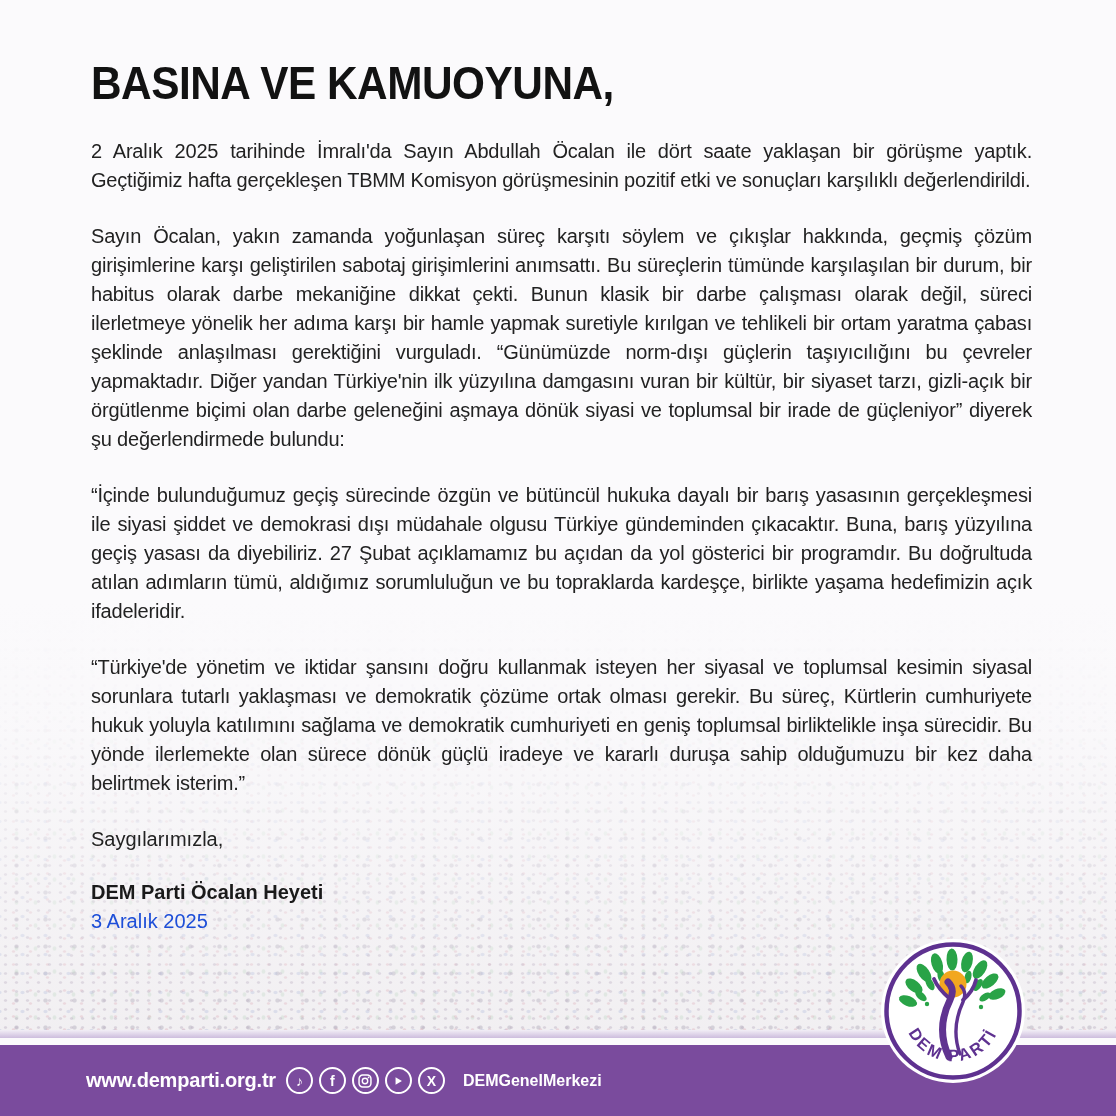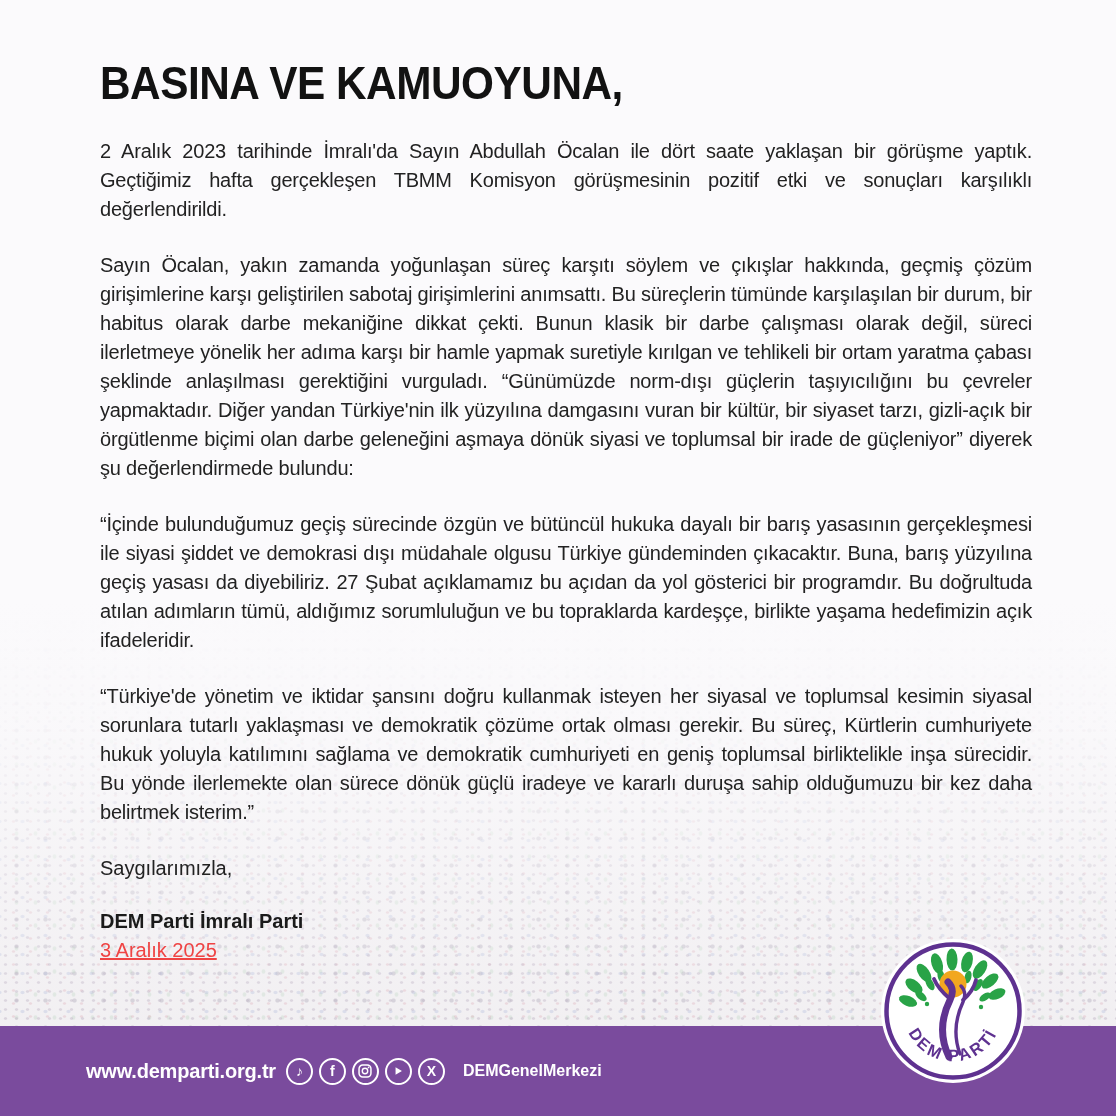--- a/index.html
+++ b/index.html
@@ -29,39 +29,39 @@
     content:"";position:absolute;inset:0;
     background:linear-gradient(to bottom,
       #fbfafc 0%, rgba(251,250,252,0.92) 28%,
       rgba(251,250,252,0.62) 70%, rgba(251,250,252,0.42) 100%);
   }
   .pre-footer-strip{
     position:absolute;left:0;right:0;bottom:78px;height:8px;
     background:linear-gradient(#f2eef6,#cdbddd);
   }
   .content{
-    position:absolute;left:100px;right:84px;top:0;
+    position:absolute;left:91px;right:84px;top:0;
     color:#1e1e1e;
   }
   h1.doc-title{
     margin:58px 0 30px 0;
     font-size:47px;line-height:1.05;font-weight:700;color:#121212;
     letter-spacing:-0.5px;white-space:nowrap;
     transform:scaleX(0.9);transform-origin:left center;
   }
   p.para{
     margin:0 0 27px 0;
     font-size:20px;line-height:29px;letter-spacing:-0.2px;
     text-align:justify;color:#222;
   }
   p.closing{margin:16px 0 24px 0;font-size:20px;line-height:29px;color:#222;}
   p.sig-name{margin:0;font-size:20px;line-height:29px;font-weight:700;color:#1a1a1a;}
-  p.sig-date{margin:0;font-size:20px;line-height:29px;color:#ef4444;text-decoration:underline;}
+  p.sig-date{margin:0;font-size:20px;line-height:29px;color:#1d4ed8;}
   .footer-bar{
-    position:absolute;left:0;right:0;bottom:0;height:90px;
+    position:absolute;left:0;right:0;bottom:0;height:71px;
     background:#7a4b9d;
     display:flex;align-items:center;
     padding-left:86px;box-sizing:border-box;
     color:#fff;
   }
   .footer-text{font-size:20px;font-weight:700;letter-spacing:-0.2px;white-space:nowrap;}
   .footer-text + .footer-text{margin-left:9px;}
   .social-icons{display:flex;align-items:center;gap:6px;margin-left:10px;}
   .icon-circle{
     width:27px;height:27px;border:2px solid #fff;border-radius:50%;
@@ -76,26 +76,26 @@
 </style>
 </head>
 <body>
 
 <div class="page">
 
   <div class="crowd"></div>
 
   <div class="content">
     <h1 class="doc-title">BASINA VE KAMUOYUNA,</h1>
-    <p class="para">2 Aralık 2023 tarihinde İmralı'da Sayın Abdullah Öcalan ile dört saate yaklaşan bir görüşme yaptık. Geçtiğimiz hafta gerçekleşen TBMM Komisyon görüşmesinin pozitif etki ve sonuçları karşılıklı değerlendirildi.</p>
+    <p class="para">2 Aralık 2025 tarihinde İmralı'da Sayın Abdullah Öcalan ile dört saate yaklaşan bir görüşme yaptık. Geçtiğimiz hafta gerçekleşen TBMM Komisyon görüşmesinin pozitif etki ve sonuçları karşılıklı değerlendirildi.</p>
     <p class="para">Sayın Öcalan, yakın zamanda yoğunlaşan süreç karşıtı söylem ve çıkışlar hakkında, geçmiş çözüm girişimlerine karşı geliştirilen sabotaj girişimlerini anımsattı. Bu süreçlerin tümünde karşılaşılan bir durum, bir habitus olarak darbe mekaniğine dikkat çekti. Bunun klasik bir darbe çalışması olarak değil, süreci ilerletmeye yönelik her adıma karşı bir hamle yapmak suretiyle kırılgan ve tehlikeli bir ortam yaratma çabası şeklinde anlaşılması gerektiğini vurguladı. “Günümüzde norm-dışı güçlerin taşıyıcılığını bu çevreler yapmaktadır. Diğer yandan Türkiye'nin ilk yüzyılına damgasını vuran bir kültür, bir siyaset tarzı, gizli-açık bir örgütlenme biçimi olan darbe geleneğini aşmaya dönük siyasi ve toplumsal bir irade de güçleniyor” diyerek şu değerlendirmede bulundu:</p>
     <p class="para">“İçinde bulunduğumuz geçiş sürecinde özgün ve bütüncül hukuka dayalı bir barış yasasının gerçekleşmesi ile siyasi şiddet ve demokrasi dışı müdahale olgusu Türkiye gündeminden çıkacaktır. Buna, barış yüzyılına geçiş yasası da diyebiliriz. 27 Şubat açıklamamız bu açıdan da yol gösterici bir programdır. Bu doğrultuda atılan adımların tümü, aldığımız sorumluluğun ve bu topraklarda kardeşçe, birlikte yaşama hedefimizin açık ifadeleridir.</p>
     <p class="para">“Türkiye'de yönetim ve iktidar şansını doğru kullanmak isteyen her siyasal ve toplumsal kesimin siyasal sorunlara tutarlı yaklaşması ve demokratik çözüme ortak olması gerekir. Bu süreç, Kürtlerin cumhuriyete hukuk yoluyla katılımını sağlama ve demokratik cumhuriyeti en geniş toplumsal birliktelikle inşa sürecidir. Bu yönde ilerlemekte olan sürece dönük güçlü iradeye ve kararlı duruşa sahip olduğumuzu bir kez daha belirtmek isterim.”</p>
     <p class="closing">Saygılarımızla,</p>
-    <p class="sig-name">DEM Parti İmralı Parti</p>
+    <p class="sig-name">DEM Parti Öcalan Heyeti</p>
     <p class="sig-date">3 Aralık 2025</p>
   </div>
 
   <div class="pre-footer-strip"></div>
 
   <div class="footer-bar">
     <span class="footer-text">www.demparti.org.tr</span>
     <span class="social-icons">
       <span class="icon-circle">
         <span>♪</span>

